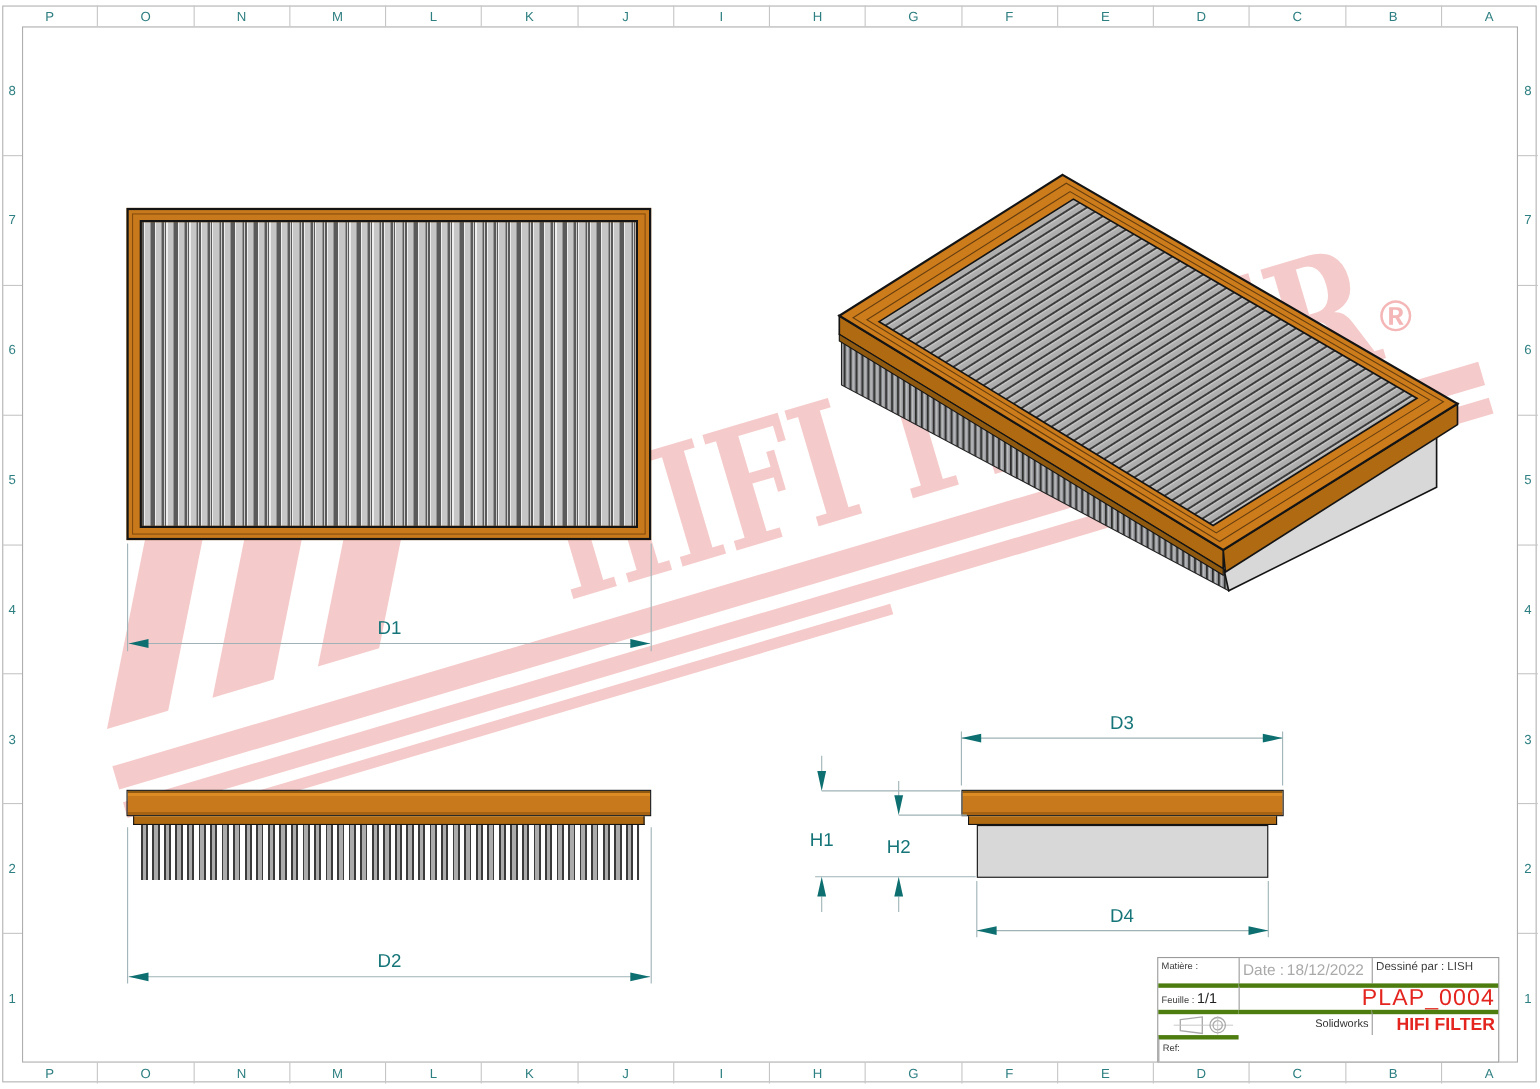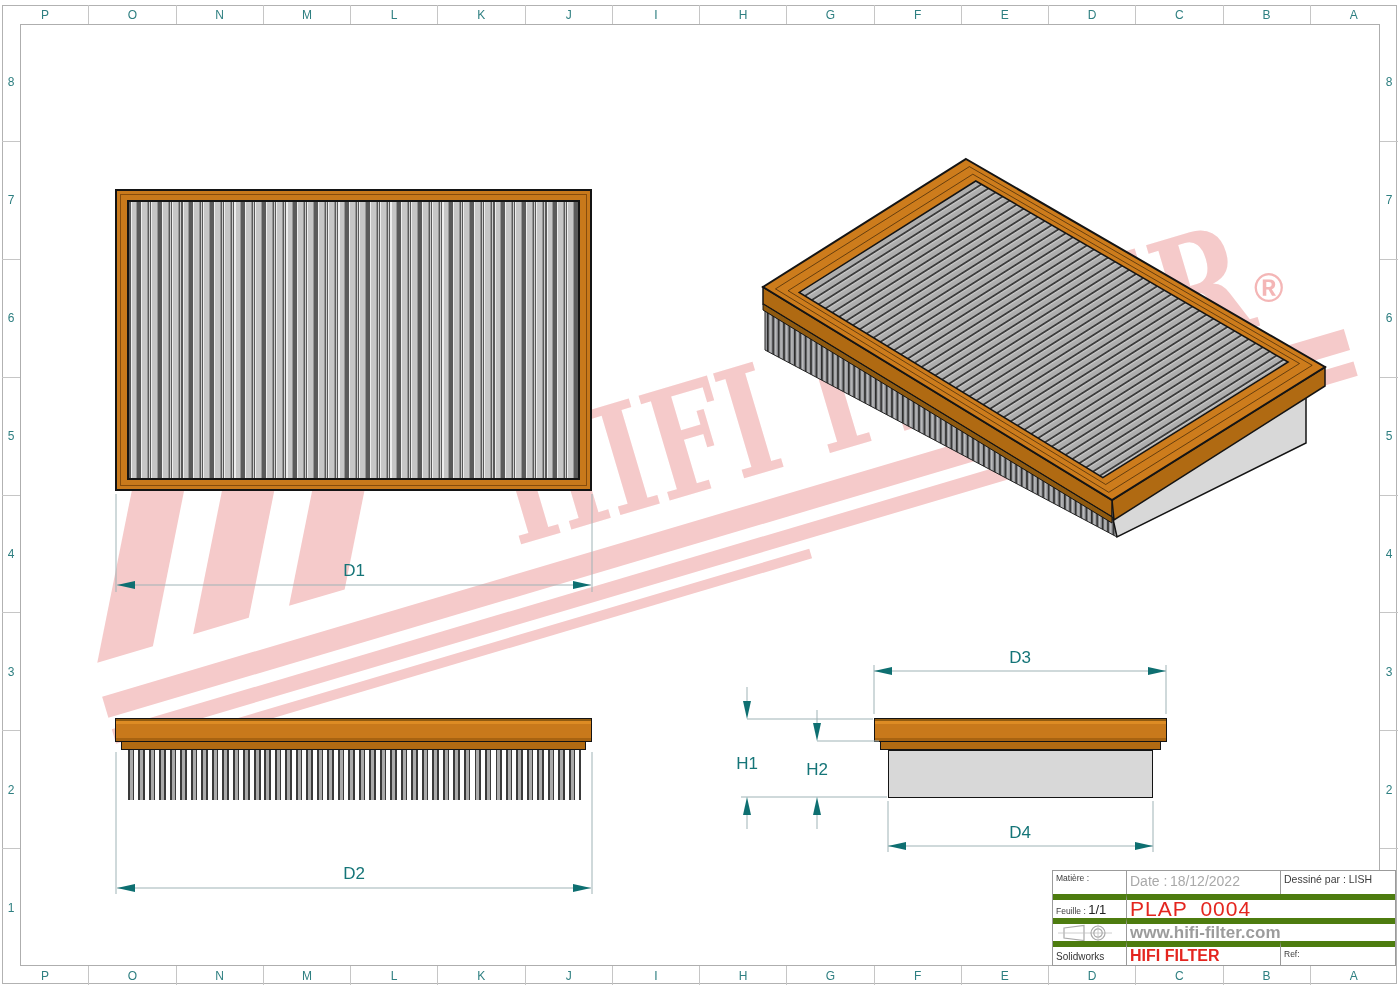--- a/index.html
+++ b/index.html
@@ -47,28 +47,28 @@
   #right-lip{left:880px;top:742px;width:281px;height:8px;}
   #right-pan{left:888px;top:750px;width:265px;height:48px;background:#d8d8d8;border:1.5px solid #141414;}
 
   
   #dims{position:absolute;left:0;top:0;z-index:3;pointer-events:none;}
   #dims .dl{stroke:#9fb3b6;stroke-width:1;fill:none;}
   #dims .ar{fill:#0e6f71;stroke:none;}
   #dims text{fill:#157578;font-size:17px;font-family:"Liberation Sans",sans-serif;}
 
   
-  #titleblock{position:absolute;left:1052px;top:870px;width:344px;height:96px;z-index:5;background:#fff;
+  #titleblock{position:absolute;left:1052px;top:870px;width:311px;height:96px;z-index:5;background:#fff;
     display:grid;grid-template-columns:73px 1fr 115px;grid-template-rows:23px 24px 23px 1fr;
     border:1px solid #9b9b9b;box-sizing:border-box;font-size:9px;color:#3c3c3c;}
   #titleblock > div{box-sizing:border-box;padding:2px 3px;overflow:hidden;}
   .bl{border-left:1px solid #9b9b9b;}
-  .bt{border-top:6px solid #4d7c0f;}
+  .bt{border-top:4px solid #4d7c0f;}
   .span2{grid-column:2 / 4;}
-  .c-center{display:flex;align-items:center;justify-content:flex-start;padding:0;}
+  .c-center{display:flex;align-items:center;justify-content:flex-end;padding:0;}
   .lbl-sm{font-size:8.5px;color:#3c3c3c;}
   .date-txt{font-size:14px;color:#a9a9a9;}
   .drawn-txt{font-size:10.5px;color:#3c3c3c;margin-top:33px;}
   .sheet-val{font-size:13px;color:#222;}
   .part-no{color:#e4251f;font-size:21px;letter-spacing:1px;}
   .site{color:#9c9c9c;font-weight:bold;font-size:17px;}
   .brand{color:#e4251f;font-weight:bold;font-size:16px;}
   .sw{font-size:10px;color:#333;}
 </style>
 </head>
@@ -230,23 +230,20 @@
 
     <div class="bt c-center">
       <svg width="58" height="18" viewBox="0 0 58 18">
         <path d="M8,4 L28,1.5 L28,16.5 L8,14 Z" fill="none" stroke="#a9a9a9" stroke-width="1.2"></path>
         <line x1="2" y1="9" x2="56" y2="9" stroke="#c2c2c2" stroke-width="0.8"></line>
         <circle cx="42" cy="9" r="7" fill="none" stroke="#a9a9a9" stroke-width="1.2"></circle>
         <circle cx="42" cy="9" r="4.2" fill="none" stroke="#a9a9a9" stroke-width="1.2"></circle>
         <line x1="42" y1="0.5" x2="42" y2="17.5" stroke="#c2c2c2" stroke-width="0.8"></line>
       </svg>
     </div>
-    <div class="bl bt span2 c-center">
-        <span class="site">www.hifi-filter.com</span>
-      </div>
 
     <div class="bt c-center">
         <span class="sw">Solidworks</span>
       </div>
     <div class="bl bt c-center">
         <span class="brand">HIFI FILTER</span>
       </div>
     <div class="bl bt"><span class="lbl-sm">Ref:</span></div>
   </div>
 

